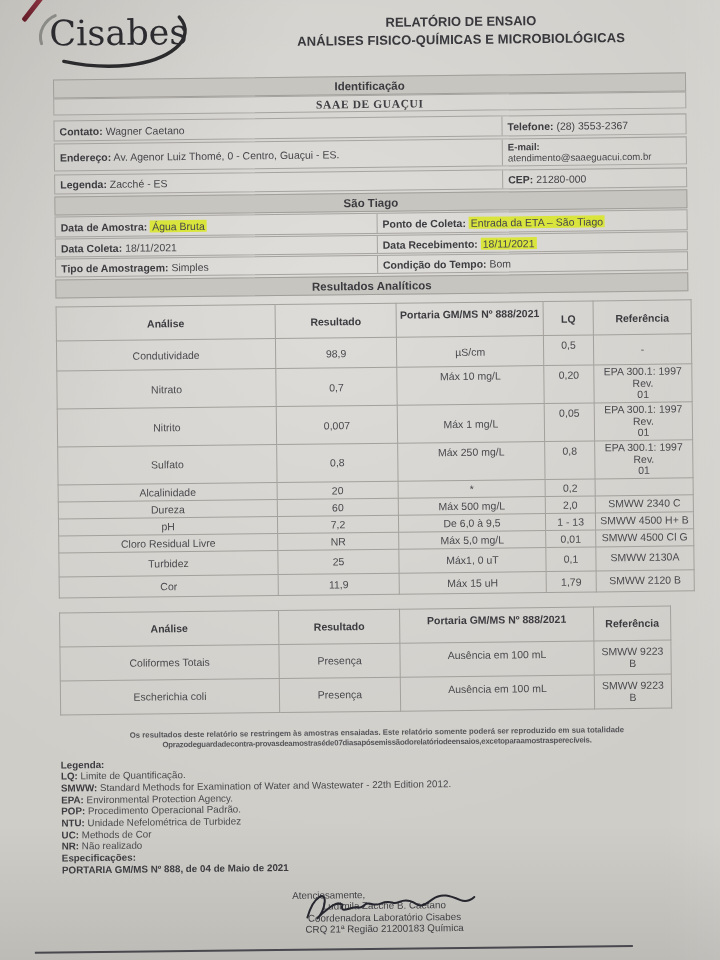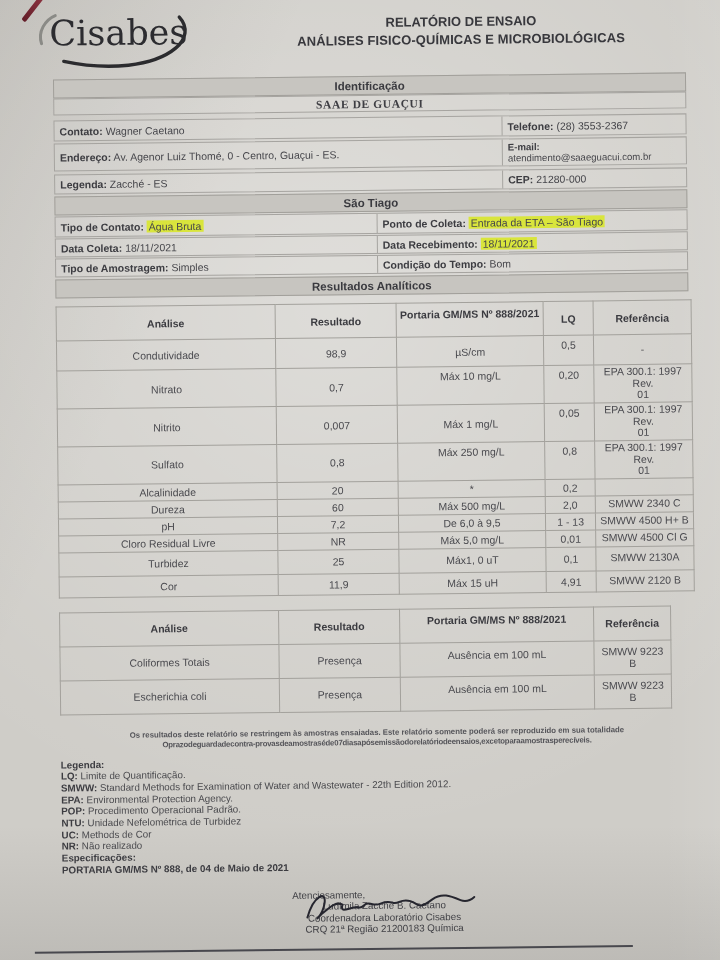--- a/index.html
+++ b/index.html
@@ -130,21 +130,21 @@
           <span class="lbl">CEP:</span>
           <span>21280-000</span>
         </div>
       </div>
 
       <div class="gap2"></div>
       <div class="bar">São Tiago</div>
       <div class="gap1"></div>
       <div class="rowbox" style="min-height:19px">
         <div class="cell split51">
-          <span><span class="lbl">Tipo de Contato:</span>
+          <span><span class="lbl">Data de Amostra:</span>
           <span class="hl">Água Bruta</span></span>
         </div>
         <div class="cell split49">
           <span class="lbl">Ponto de Coleta:</span>
           <span class="hl">Entrada da ETA – São Tiago</span>
         </div>
       </div>
       <div class="gap1"></div>
       <div class="rowbox" style="min-height:17px">
         <div class="cell split51">
@@ -255,21 +255,21 @@
               <td>Turbidez</td>
               <td>25</td>
               <td>Máx1, 0 uT</td>
               <td>0,1</td>
               <td>SMWW 2130A</td>
             </tr>
             <tr>
               <td>Cor</td>
               <td>11,9</td>
               <td>Máx 15 uH</td>
-              <td>4,91</td>
+              <td>1,79</td>
               <td>SMWW 2120 B</td>
             </tr>
         </tbody>
       </table>
 
       <table class="t2">
         <colgroup>
             <col style="width:219px">
             <col style="width:121px">
             <col style="width:194px">

